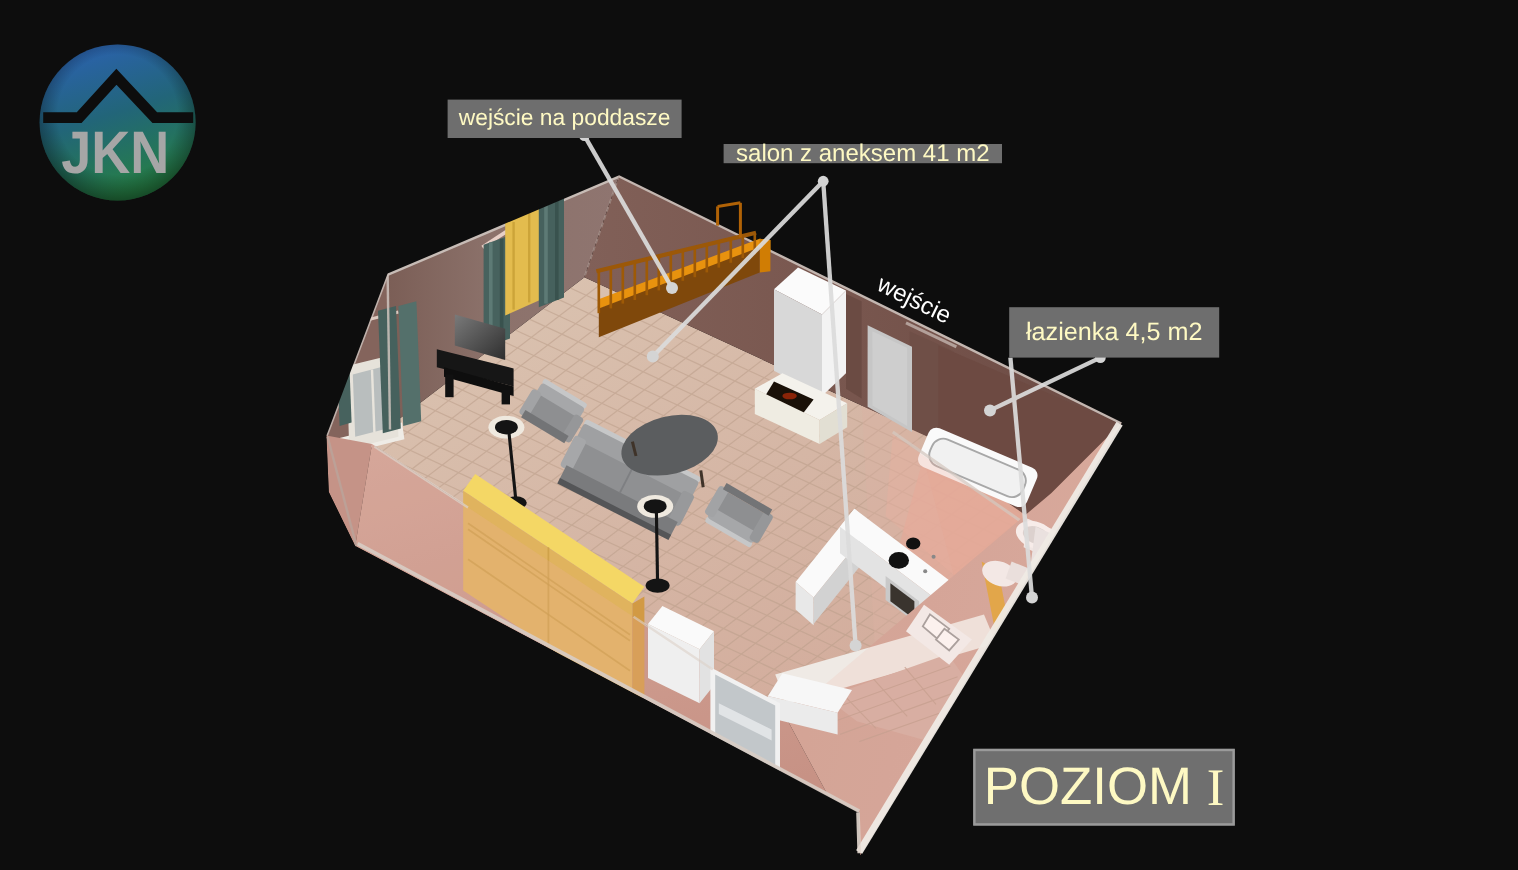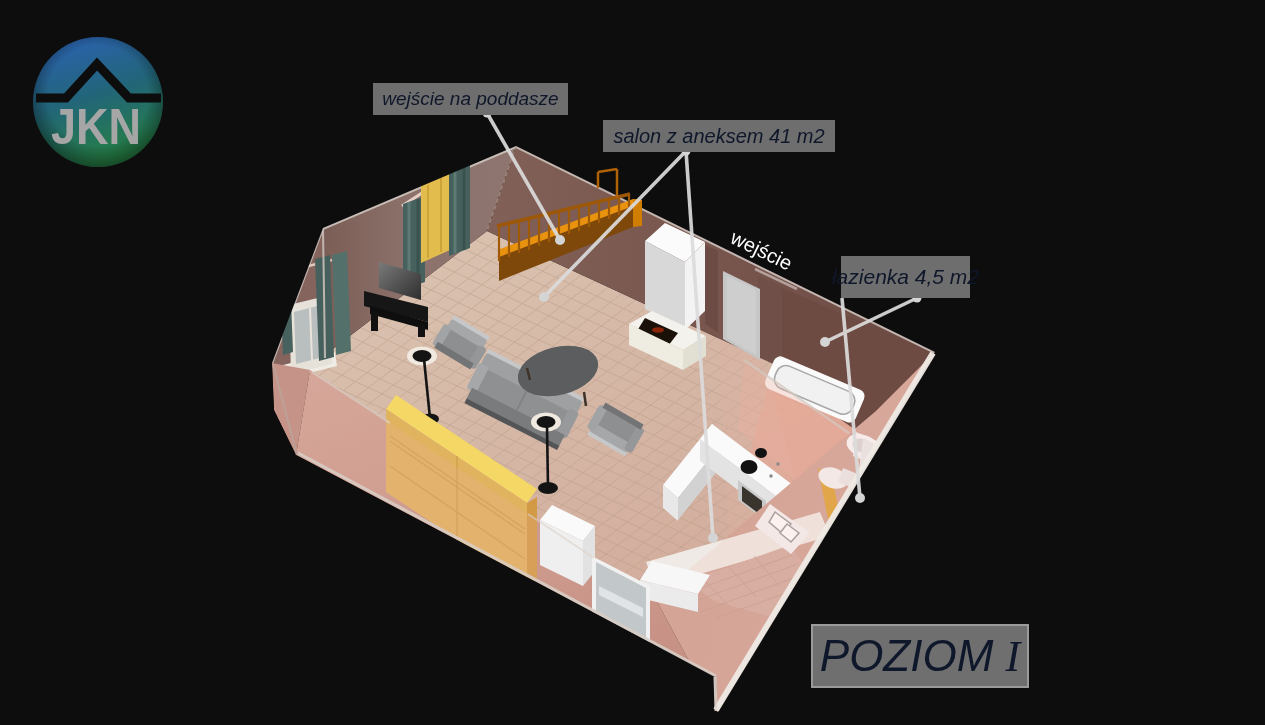--- a/index.html
+++ b/index.html
@@ -1,17 +1,17 @@
 <!DOCTYPE html>
 <html><head>
 <meta charset="utf-8">
 <style>
   html,body{margin:0;padding:0;background:#0d0d0d;width:1265px;height:725px;overflow:hidden;}
   body{font-family:"Liberation Sans", sans-serif;position:relative;}
-  .lbl{position:absolute;background:#6e6e6e;color:#0f172a;display:flex;align-items:center;justify-content:center;white-space:nowrap;font-style:italic;}
+  .lbl{position:absolute;background:#6e6e6e;color:#fef9c3;display:flex;align-items:center;justify-content:center;white-space:nowrap;}
   #scene{position:absolute;left:0;top:0;}
 </style>
 </head>
 <body>
 
 <svg id="scene" width="1265" height="725" viewBox="0 0 1265 725">
   <defs>
     <clipPath id="floorclip">
         <polygon points="487,231 876,411 806,518 784,621 712,600 655,598 310,370 325,355"></polygon>
       </clipPath>
@@ -399,19 +399,19 @@
     </defs>
     <circle cx="98" cy="102" r="65" fill="url(#logog)"></circle>
     <circle cx="98" cy="102" r="65" fill="url(#logov)"></circle>
     <path d="M36,98 L66,98 L97,64 L129,98 L161,98" fill="none" stroke="#0d0d0d" stroke-width="9"></path>
     <text x="96" y="144" text-anchor="middle" font-size="50" fill="#a6a6a6" font-family="Liberation Sans, sans-serif" font-weight="bold" textLength="90" lengthAdjust="spacingAndGlyphs">JKN</text>
   </g>
 </svg>
 
 <div class="lbl" style="left:373px;top:83px;width:195px;height:32px;font-size:19px;">wejście na poddasze</div>
 
-<div class="lbl" style="left:603px;top:120px;width:232px;height:32px;font-size:20px;">salon z aneksem 41 m2</div>
-
-<div class="lbl" style="left:841px;top:256px;width:129px;height:42px;font-size:21px;">łazienka 4,5 m2</div>
+<div class="lbl" style="left:603px;top:120px;width:232px;height:16px;font-size:20px;">salon z aneksem 41 m2</div>
+
+<div class="lbl" style="left:841px;top:256px;width:175px;height:42px;font-size:21px;">łazienka 4,5 m2</div>
 
 <div style="position:absolute;left:737px;top:226px;color:#fff;font-size:20px;transform:rotate(26deg);transform-origin:left top;">wejście</div>
 
 <div class="lbl" style="left:811px;top:624px;width:218px;height:64px;font-size:44px;border:2px solid #9a9a9a;box-sizing:border-box;background:#6f6f6f;">POZIOM&nbsp;<span style="font-family:'Liberation Serif',serif;">I</span></div>
 
 </body></html>

